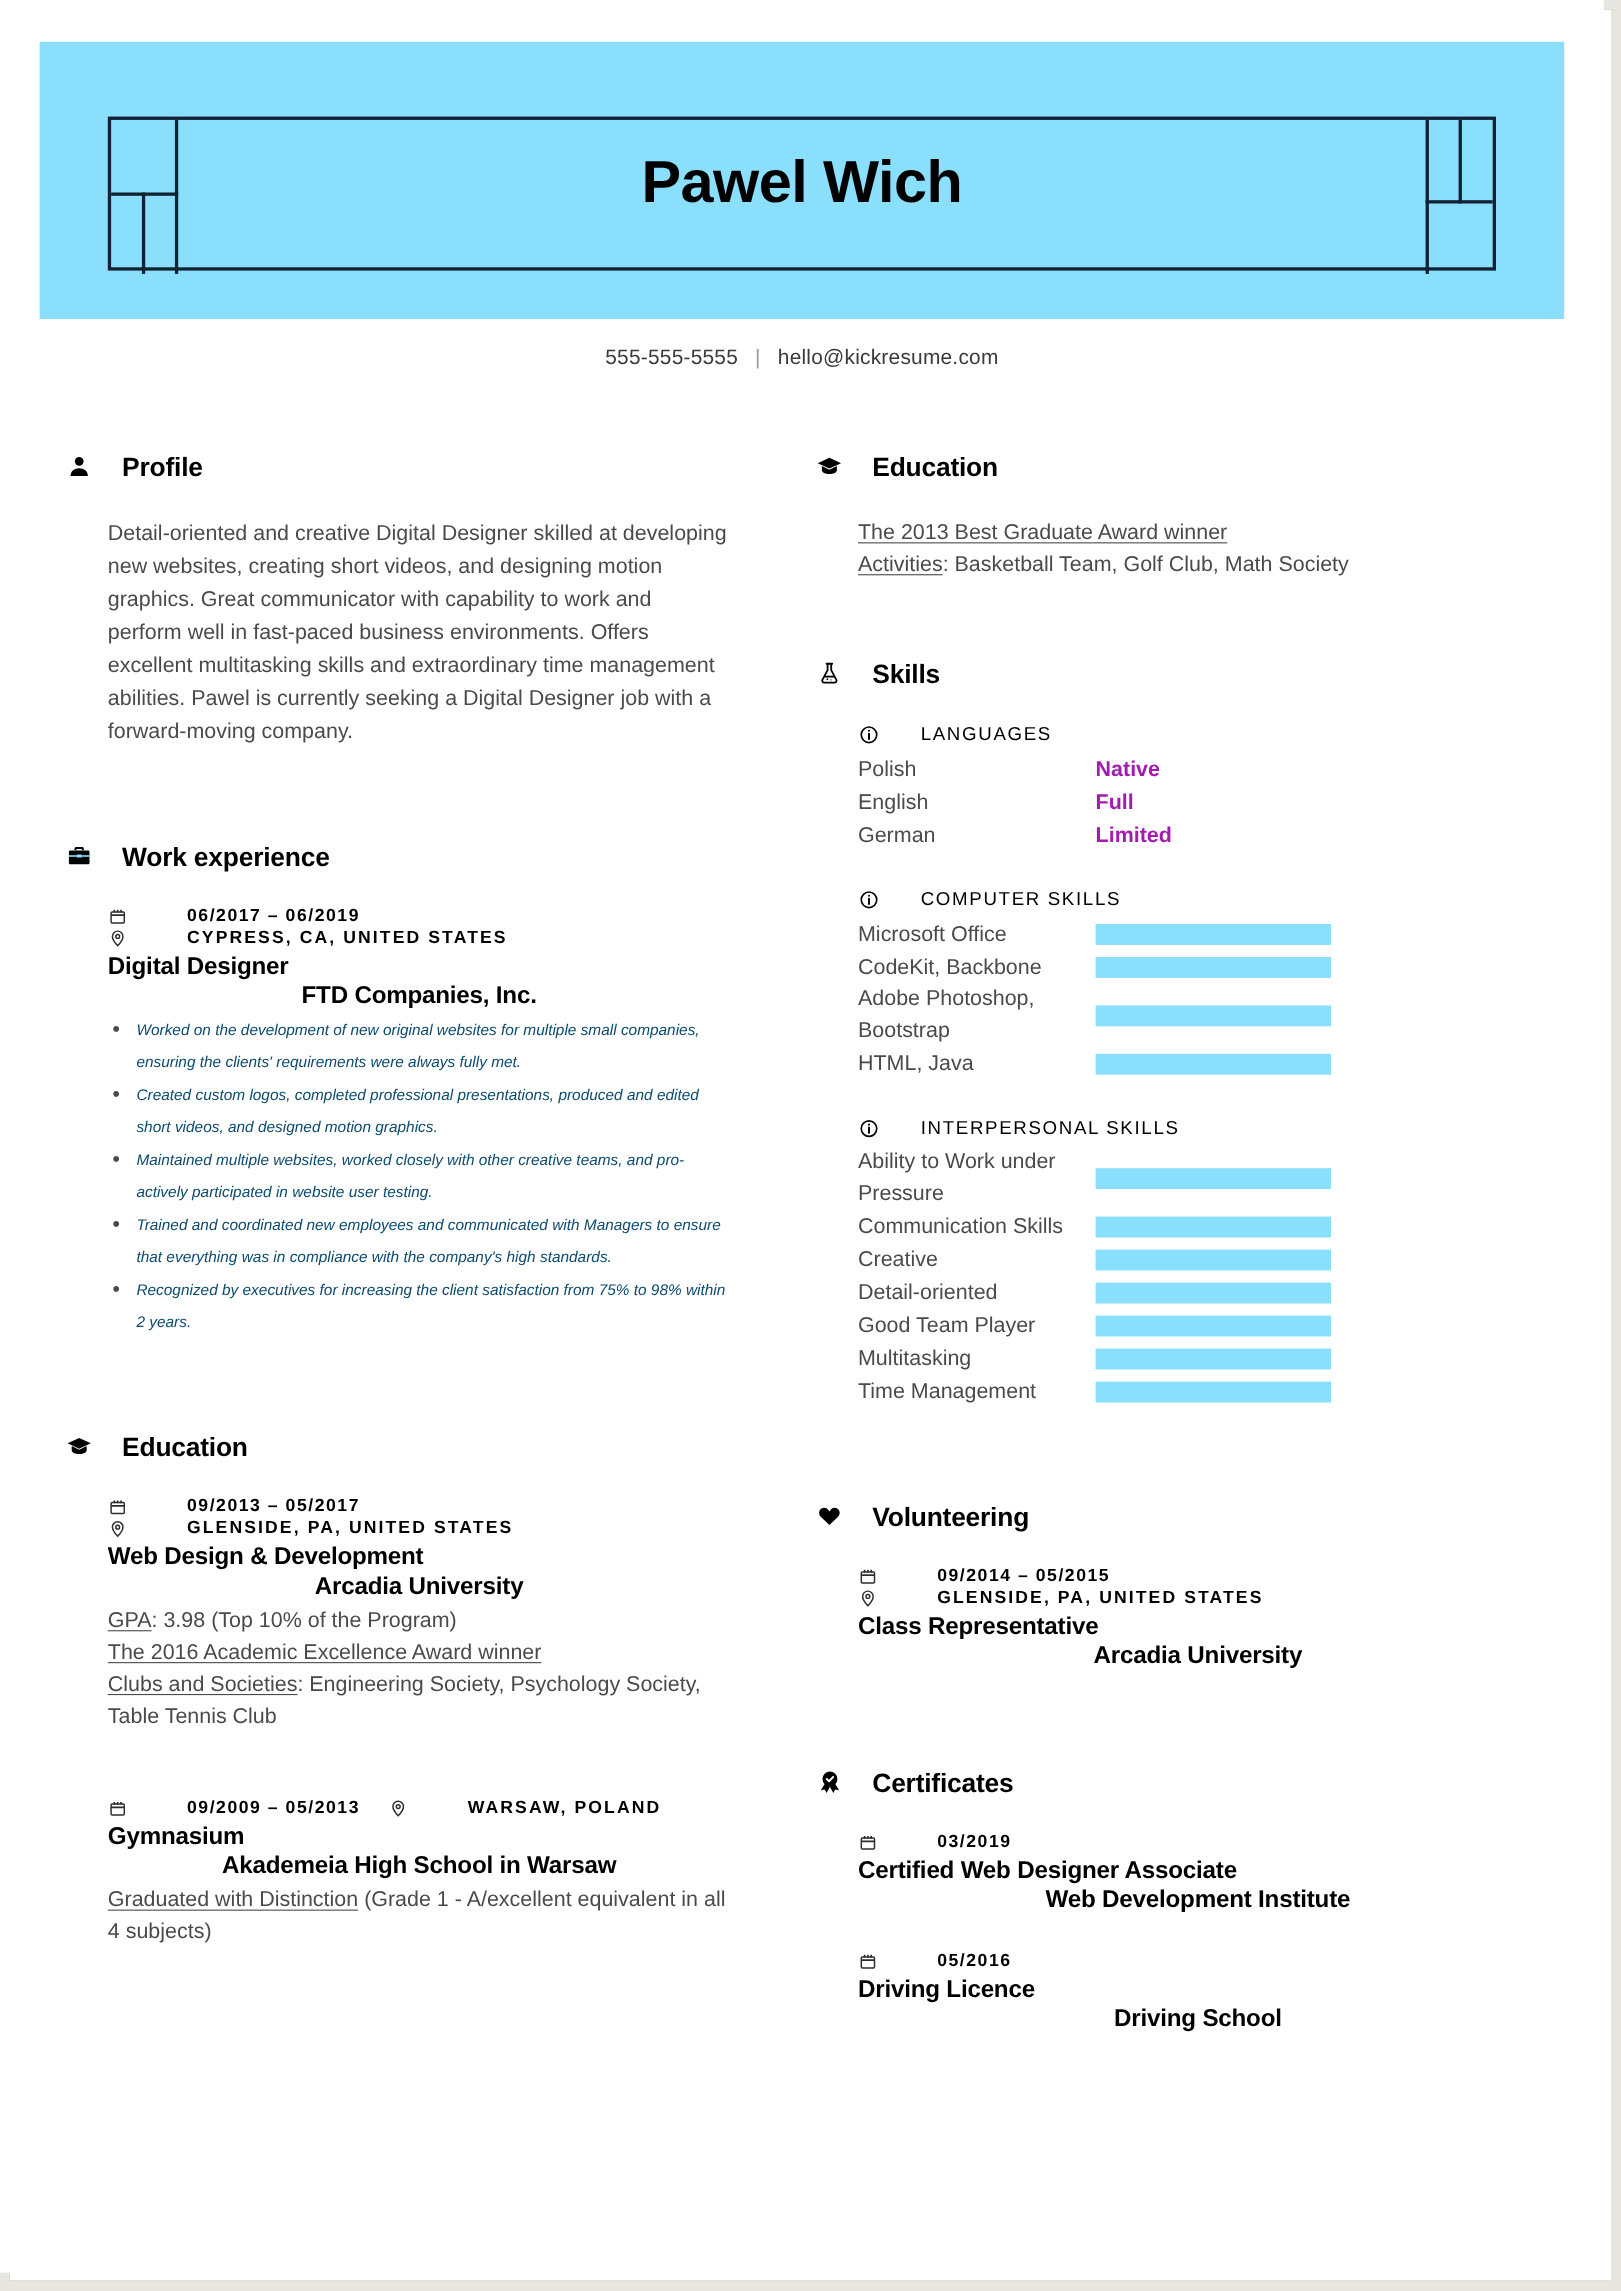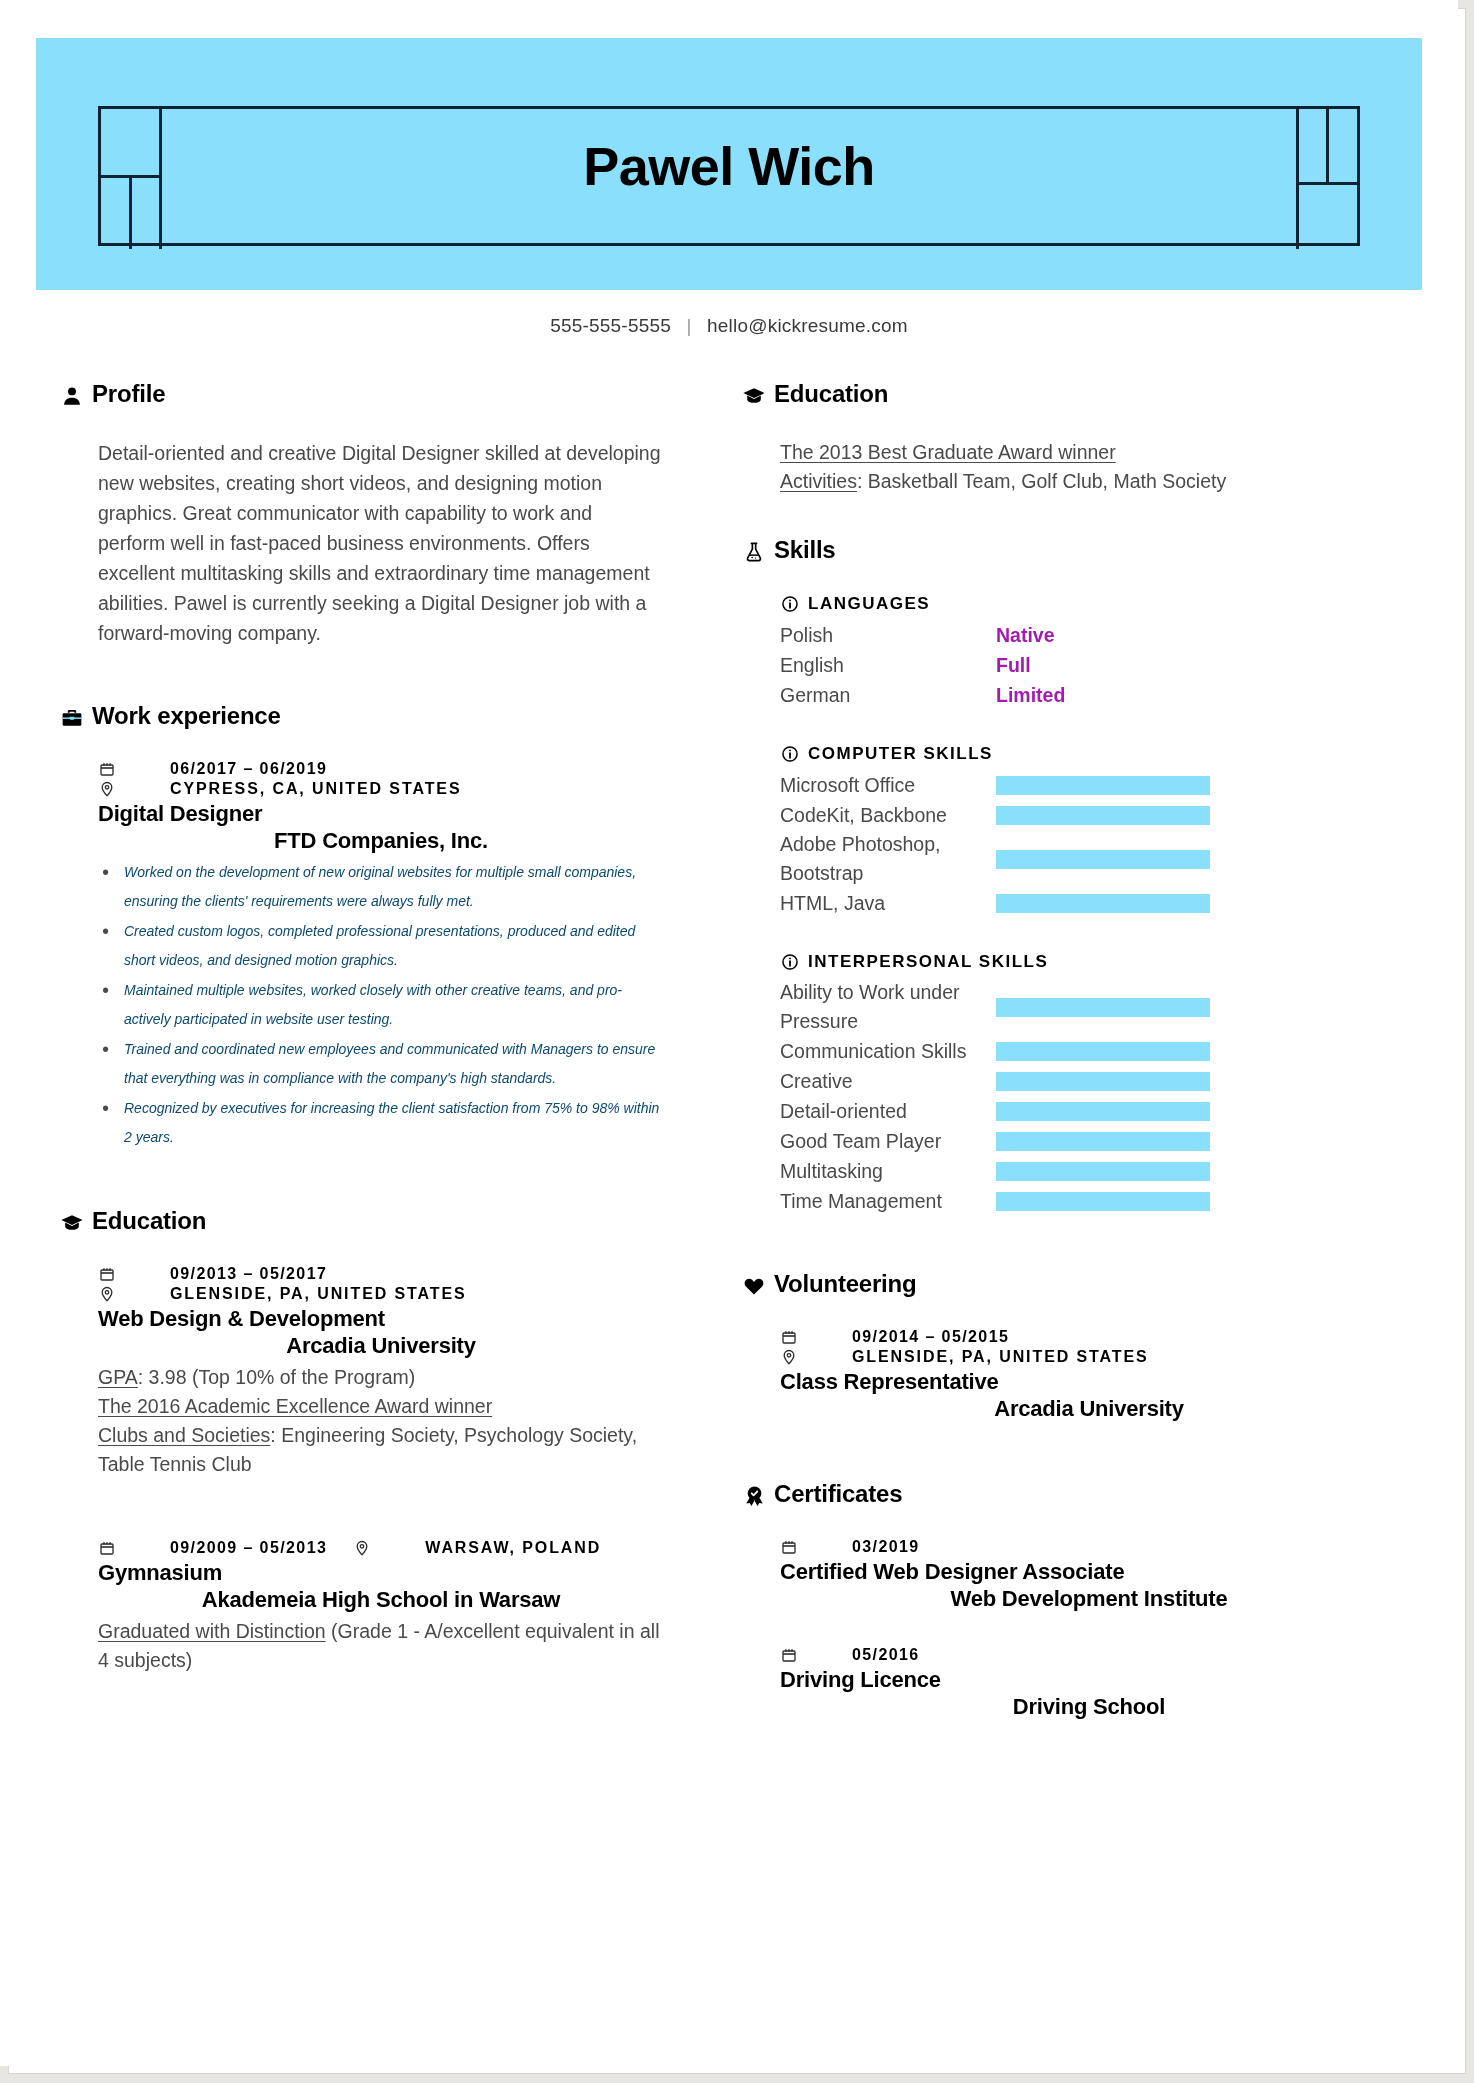--- a/index.html
+++ b/index.html
@@ -90,23 +90,24 @@
     display: flex;
     gap: 0;
   }
   .col-left  { width: 700px; padding-left: 60px; padding-right: 36px; }
   .col-right { width: 758px; padding-left: 42px; padding-right: 60px; }
 
   
   .sec { margin-bottom: 0; }
   .sec-head {
     display: flex;
-    align-items: flex-end;
-    gap: 8px;
+    align-items: flex-start;
+    gap: 27px;
     margin-bottom: 30px;
+    margin-top: 32px;
   }
   .sec-head .ic {
     width: 24px; height: 24px;
     display: flex; align-items: center; justify-content: center;
     flex: none;
   }
   .sec-head .ic svg { display: block; }
   .sec-title {
     font-size: 24px;
     font-weight: 700;
@@ -203,23 +204,24 @@
     align-items: center;
     gap: 9px;
     margin-bottom: 6px;
   }
   .skill-group-head .infoic {
     width: 19px; height: 19px; flex: none;
     display: flex; align-items: center; justify-content: center;
   }
   .skill-group-title {
     font-size: 17px;
-    font-weight: 700;
+    font-weight: 400;
     color: #000;
     letter-spacing: 1.5px;
+    margin-left: 29px;
   }
 
   .lang-row {
     display: flex;
     align-items: baseline;
     font-size: 19.5px;
     line-height: 30px;
   }
   .lang-name { width: 216px; color: #4a4a4a; }
   .lang-level { font-weight: 700; color: #a21caf; text-align: center; }

